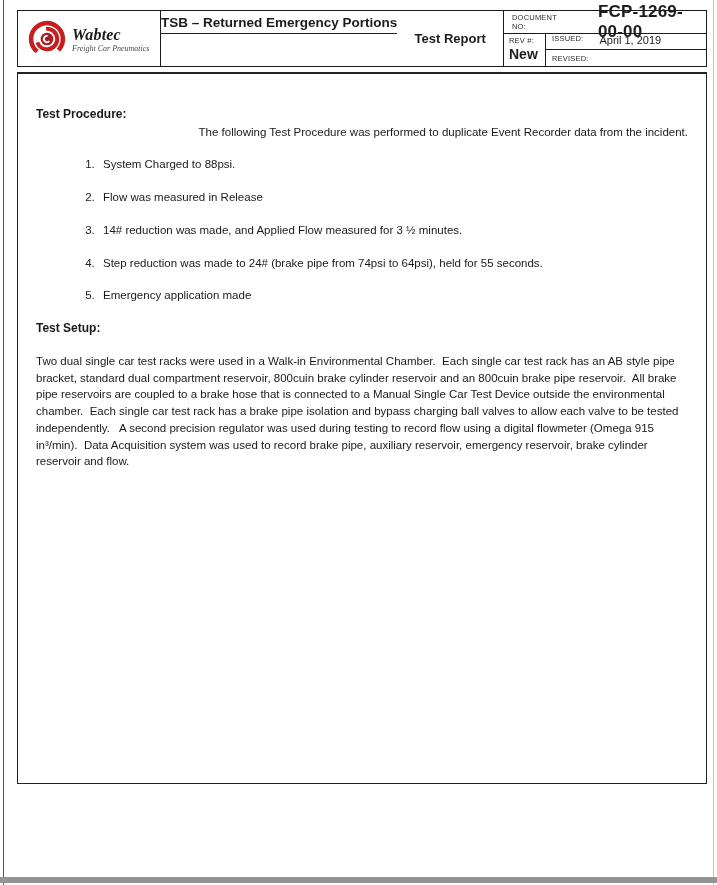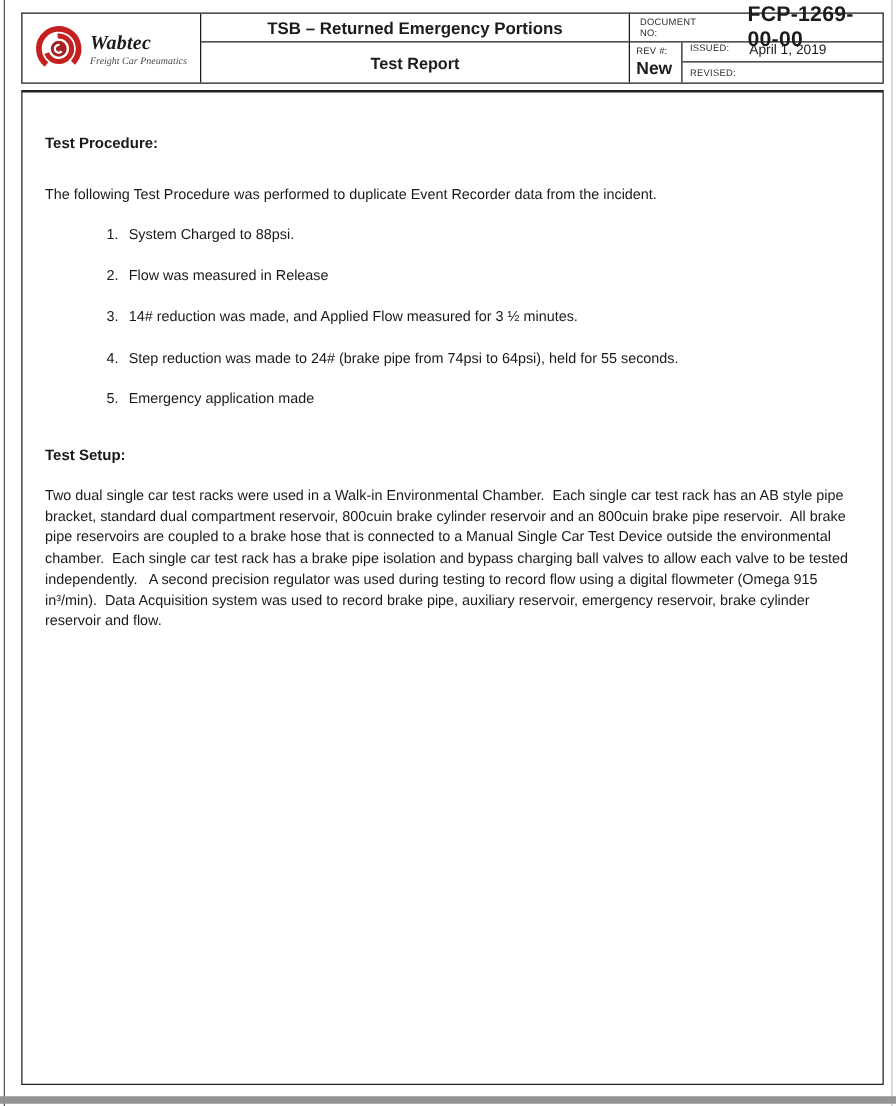--- a/index.html
+++ b/index.html
@@ -15,21 +15,21 @@
   
   .doc-header { position:absolute; left:17px; top:10px; width:690px; height:57px;
                 border:1.6px solid #1b1b1b; display:flex; background:#fff; }
   .logo-cell { width:143px; border-right:1.4px solid #1b1b1b; display:flex;
                align-items:center; padding-left:9px; gap:5px;font-family:Liberation Serif, serif; }
   .logo-mark { flex:0 0 auto; }
   .logo-text { display:flex; flex-direction:column; line-height:1.05; transform:translateY(2px); }
   .brand { font-size:16px; font-weight:bold; font-style:italic; color:#1b1b1b; letter-spacing:.2px; }
   .tagline { font-size:8px; font-style:italic; color:#4a4a4a; margin-top:1px; white-space:nowrap;text-align:center; }
 
-  .title-cell { flex:1; border-right:1.4px solid #1b1b1b; display:flex; flex-direction:column; }
+  .title-cell { flex:1; border-right:1.4px solid #1b1b1b; display:flex; flex-direction:row; }
   .title-row1 { height:23px; border-bottom:1.4px solid #1b1b1b; display:flex;
                 align-items:center; justify-content:center; font-weight:bold; font-size:13.5px; }
   .title-row2 { flex:1; display:flex; align-items:center; justify-content:center;
                 font-weight:bold; font-size:13px; }
 
   .meta-cell { width:202px; display:flex; flex-direction:column; }
   .meta-row1 { height:23px; border-bottom:1.4px solid #1b1b1b; display:flex;
                align-items:center; padding-left:8px; gap:7px; }
   .meta-label { font-size:7.5px; color:#2e2e2e; letter-spacing:.2px; }
   .docno-value { font-size:17px; font-weight:bold; letter-spacing:.2px;padding-left:28px; }
@@ -38,29 +38,29 @@
               display:flex; flex-direction:column; }
   .rev-value { font-size:14px; font-weight:bold; margin-top:1px; }
   .issued-col { flex:1; display:flex; flex-direction:column; }
   .issued-row { height:16.2px; border-bottom:1.4px solid #1b1b1b; display:flex;
                 padding-left:6px; }
   .revised-row { flex:1; display:flex; align-items:center; padding-left:6px; }
   .issued-value { font-size:11px; margin-left:16px; }
   .revised-value { font-size:11px; margin-left:10px; }
 
   
-  .doc-body { position:absolute; left:17px; top:72px; width:690px; height:796px;
+  .doc-body { position:absolute; left:17px; top:72px; width:690px; height:712px;
               border:1.6px solid #222; border-top-width:2.4px; background:#fff;
               padding:32px 18px 0 18px; font-size:11.5px; line-height:1.46; color:#1a1a1a; }
   .section-heading { font-size:12px; font-weight:bold; }
   .para { white-space:pre-wrap; }
-  .intro-para { margin-top:24px; }
+  .intro-para { margin-top:0;text-align:right; }
   .steps-list { margin:14px 0 0 0; padding-left:62px; }
   .steps-list li { padding-left:5px;margin-top:16px; }
-  .setup-heading { margin-top:28px; }
+  .setup-heading { margin-top:16px; }
   .setup-para { margin-top:15px; }
 </style>
 </head>
 <body>
 
 <div class="page">
 
   <div class="scan-edge-left"></div>
   <div class="scan-edge-right"></div>
   <div class="scan-edge-bottom"></div>

